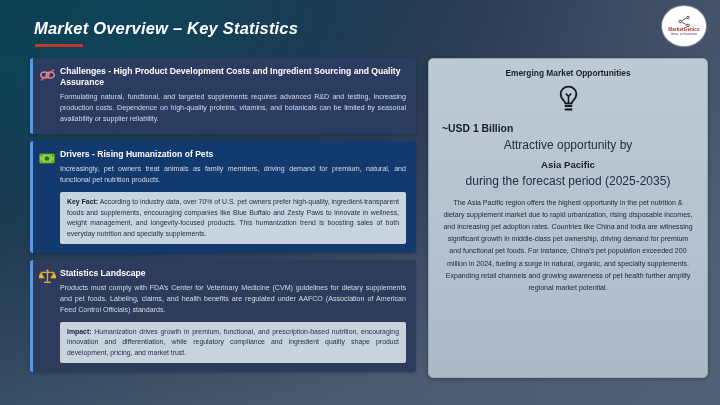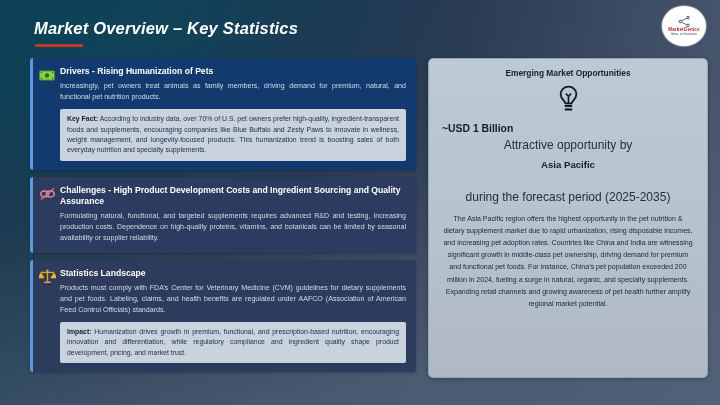--- a/index.html
+++ b/index.html
@@ -78,21 +78,21 @@
     border:1px solid #97a6b4;border-radius:5px;
     padding:9px 13px 8px 13px;box-sizing:border-box;
     box-shadow:0 1px 4px rgba(0,0,0,.25);
   }
   .r-title{
     text-align:center;font-size:8.4px;font-weight:bold;color:#14202f;margin-bottom:7px;
   }
   .bulb{display:flex;justify-content:center;margin:2px 0 9px 0;}
   .r-big{text-align:left;font-size:10.4px;font-weight:bold;color:#11202f;margin-bottom:4px;}
   .r-sub{text-align:center;font-size:12px;color:#23303f;margin-bottom:7px;}
-  .r-region{text-align:center;font-size:9.6px;font-weight:bold;color:#11202f;margin-bottom:20px;}
+  .r-region{text-align:center;font-size:9.6px;font-weight:bold;color:#11202f;margin-bottom:4px;}
   .r-period{text-align:center;font-size:12px;color:#23303f;margin-bottom:9px;}
   .r-body{font-size:7.05px;line-height:1.72;color:#1a2636;text-align:center;}
 </style>
 </head>
 <body>
 
 <div class="slide">
  <div class="layer">
 
   <div class="title">Market Overview – Key Statistics</div>
@@ -105,51 +105,51 @@
       <circle cx="20" cy="18.8" r="2.6" fill="none" stroke="#2a3a52" stroke-width="1.7"></circle>
       <line x1="6.7" y1="9.8" x2="17.7" y2="4.3" stroke="#2a3a52" stroke-width="1.5"></line>
       <line x1="6.7" y1="12.2" x2="17.7" y2="17.7" stroke="#2a3a52" stroke-width="1.5"></line>
     </svg>
     <div class="logo-name">MarketGenics</div>
     <div class="logo-tag">Ideas, to Innovation</div>
   </div>
 
   <div class="left">
 
+    <div class="card challenges">
+      <div class="accent"></div>
+      <div class="card-icon">
+        <svg width="17" height="14" viewBox="0 0 22 18">
+          <ellipse cx="7.4" cy="9" rx="5.2" ry="4" fill="none" stroke="#e48a95" stroke-width="1.9"></ellipse>
+          <ellipse cx="14.6" cy="9" rx="5.2" ry="4" fill="none" stroke="#e48a95" stroke-width="1.9"></ellipse>
+          <line x1="2.6" y1="16.2" x2="19.4" y2="1.8" stroke="#e07080" stroke-width="1.9"></line>
+        </svg>
+      </div>
+      <h3>Challenges - High Product Development Costs and Ingredient Sourcing and Quality Assurance</h3>
+      <p>Formulating natural, functional, and targeted supplements requires advanced R&amp;D and testing, increasing production costs. Dependence on high-quality proteins, vitamins, and botanicals can be limited by seasonal availability or supplier reliability.</p>
+    </div>
+
     <div class="card drivers">
       <div class="accent"></div>
       <div class="card-icon">
         <svg width="16" height="11" viewBox="0 0 22 14">
           <rect x="0.7" y="0.7" width="20.6" height="12.6" rx="1.4" fill="#8bd14a" stroke="#4e8f1f" stroke-width="1.3"></rect>
           <circle cx="11" cy="7" r="3.1" fill="#2f6b14"></circle>
           <circle cx="3.3" cy="3.3" r="1.05" fill="#2f6b14"></circle>
           <circle cx="18.7" cy="3.3" r="1.05" fill="#2f6b14"></circle>
           <circle cx="3.3" cy="10.7" r="1.05" fill="#2f6b14"></circle>
           <circle cx="18.7" cy="10.7" r="1.05" fill="#2f6b14"></circle>
         </svg>
       </div>
       <h3>Drivers - Rising Humanization of Pets</h3>
       <p>Increasingly, pet owners treat animals as family members, driving demand for premium, natural, and functional pet nutrition products.</p>
       <div class="callout">
         <b>Key Fact:</b>
         <span>According to industry data, over 70% of U.S. pet owners prefer high-quality, ingredient-transparent foods and supplements, encouraging companies like Blue Buffalo and Zesty Paws to innovate in wellness, weight management, and longevity-focused products. This humanization trend is boosting sales of both everyday nutrition and specialty supplements.</span>
       </div>
-    </div>
-
-    <div class="card challenges">
-      <div class="accent"></div>
-      <div class="card-icon">
-        <svg width="17" height="14" viewBox="0 0 22 18">
-          <ellipse cx="7.4" cy="9" rx="5.2" ry="4" fill="none" stroke="#e48a95" stroke-width="1.9"></ellipse>
-          <ellipse cx="14.6" cy="9" rx="5.2" ry="4" fill="none" stroke="#e48a95" stroke-width="1.9"></ellipse>
-          <line x1="2.6" y1="16.2" x2="19.4" y2="1.8" stroke="#e07080" stroke-width="1.9"></line>
-        </svg>
-      </div>
-      <h3>Challenges - High Product Development Costs and Ingredient Sourcing and Quality Assurance</h3>
-      <p>Formulating natural, functional, and targeted supplements requires advanced R&amp;D and testing, increasing production costs. Dependence on high-quality proteins, vitamins, and botanicals can be limited by seasonal availability or supplier reliability.</p>
     </div>
 
     <div class="card regulatory">
       <div class="accent"></div>
       <div class="card-icon">
         <svg width="17" height="15" viewBox="0 0 22 19">
           <line x1="11" y1="2" x2="11" y2="16.2" stroke="#e8a820" stroke-width="1.7"></line>
           <line x1="2.6" y1="4.2" x2="19.4" y2="4.2" stroke="#e8a820" stroke-width="1.7"></line>
           <circle cx="11" cy="2" r="1.5" fill="#e8a820"></circle>
           <polygon points="2.6,4.6 6.6,11.4 -1.4,11.4" fill="#f0b836" stroke="#e8a820" stroke-width="1"></polygon>

